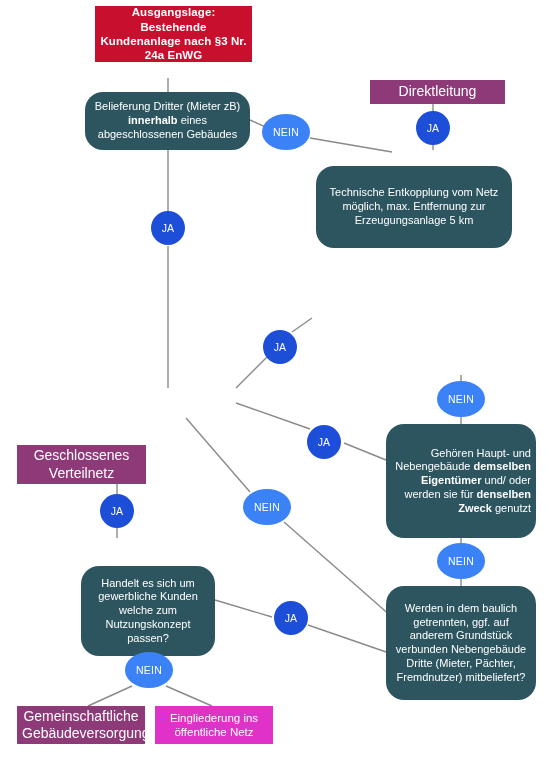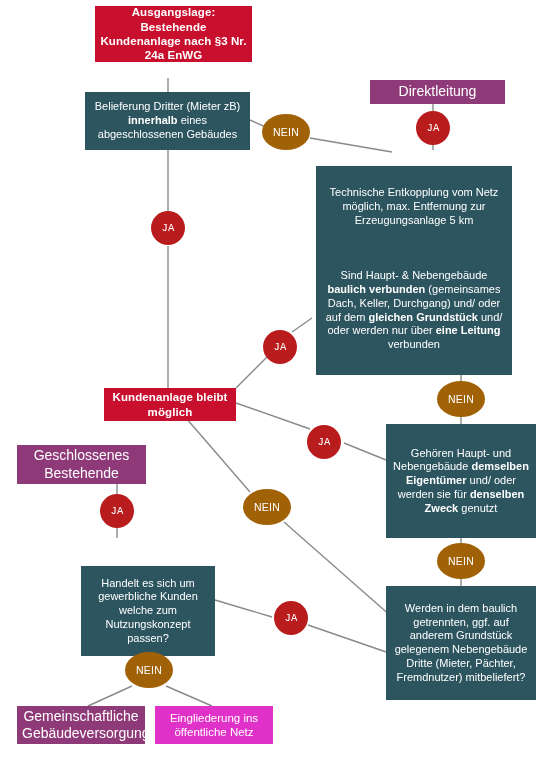--- a/index.html
+++ b/index.html
@@ -42,20 +42,21 @@
   }
   .n-red {
     background: #c8102e;
     font-weight: bold;
     font-size: 11.5px;
     letter-spacing: 0.1px;
   }
   .n-teal {
     background: #2d5560;
     font-size: 11px;
+    border-radius: 18px;
   }
   .n-purple {
     background: #8e3a79;
     font-size: 14px;
   }
   .n-magenta {
     background: #e032c8;
     font-size: 11.5px;
   }
   .badge {
@@ -63,27 +64,26 @@
     display: flex;
     align-items: center;
     justify-content: center;
     color: #ffffff;
     font-size: 10.5px;
     letter-spacing: 0.2px;
     border-radius: 50%;
     box-sizing: border-box;
   }
   .b-ja {
-    background: #b91c1c;
+    background: #1d4ed8;
     width: 34px;
     height: 34px;
-    font-family: Liberation Mono, monospace;
   }
   .b-nein {
-    background: #a16207;
+    background: #3b82f6;
     width: 48px;
     height: 36px;
     border-radius: 50%;
   }
   b { font-weight: bold; }
 </style>
 </head>
 <body>
 
 <div id="chart">
@@ -143,42 +143,36 @@
   </div>
 
   <div class="node n-purple" style="left:370px; top:80px; width:135px; height:24px;">
     <span class="txt">Direktleitung</span>
   </div>
 
   <div class="node n-teal" style="left:316px; top:166px; width:196px; height:82px;">
     <span class="txt">Technische Entkopplung vom Netz möglich, max. Entfernung zur Erzeugungsanlage 5 km</span>
   </div>
 
-  <div class="node n-teal" style="left:316px; top:246px; width:196px; height:129px;">
-    <span class="txt">Sind Haupt- &amp; Nebengebäude <b>baulich verbunden</b> (gemeinsames Dach, Keller, Durchgang) und/ oder auf dem <b>gleichen Grundstück</b> und/ oder werden nur über <b>eine Leitung</b> verbunden</span>
-  </div>
-
-  <div class="node n-red" style="left:104px; top:388px; width:132px; height:33px;">
-    <span class="txt">Kundenanlage bleibt möglich</span>
-  </div>
-
-  <div class="node n-teal" style="left:386px; top:424px; width:150px; height:114px;">
+
+
+  <div class="node n-teal" style="left:386px; top:424px; width:150px; height:114px;text-align:right;">
     <span class="txt">Gehören Haupt- und Nebengebäude <b>demselben Eigentümer</b> und/ oder werden sie für <b>denselben</b> <b>Zweck</b> genutzt</span>
   </div>
 
   <div class="node n-purple" style="left:17px; top:445px; width:129px; height:39px;">
-    <span class="txt">Geschlossenes Bestehende</span>
+    <span class="txt">Geschlossenes Verteilnetz</span>
   </div>
 
   <div class="node n-teal" style="left:81px; top:538px; width:134px; height:90px;margin-top:28px;">
     <span class="txt">Handelt es sich um gewerbliche Kunden welche zum Nutzungskonzept passen?</span>
   </div>
 
   <div class="node n-teal" style="left:386px; top:586px; width:150px; height:114px;">
-    <span class="txt">Werden in dem baulich getrennten, ggf. auf anderem Grundstück gelegenem Nebengebäude Dritte (Mieter, Pächter, Fremdnutzer) mitbeliefert?</span>
+    <span class="txt">Werden in dem baulich getrennten, ggf. auf anderem Grundstück verbunden Nebengebäude Dritte (Mieter, Pächter, Fremdnutzer) mitbeliefert?</span>
   </div>
 
   <div class="node n-purple" style="left:17px; top:706px; width:128px; height:38px;text-align:center;">
     <span class="txt">Gemeinschaftliche Gebäudeversorgung</span>
   </div>
 
   <div class="node n-magenta" style="left:155px; top:706px; width:118px; height:38px;">
     <span class="txt">Eingliederung ins öffentliche Netz</span>
   </div>
 

